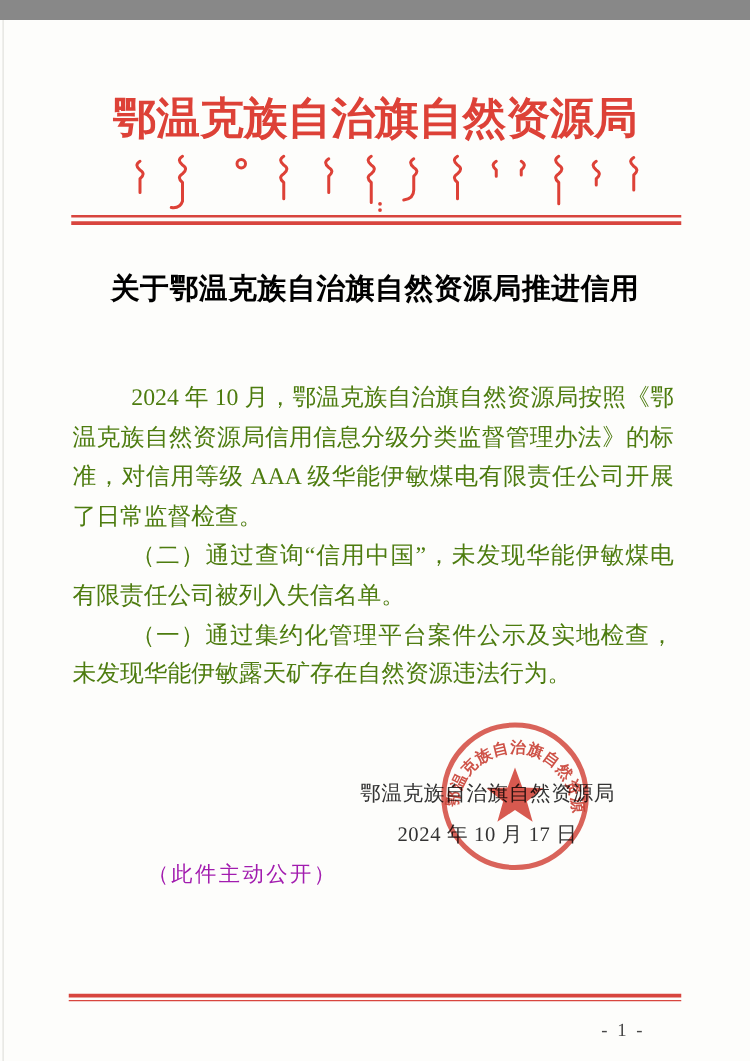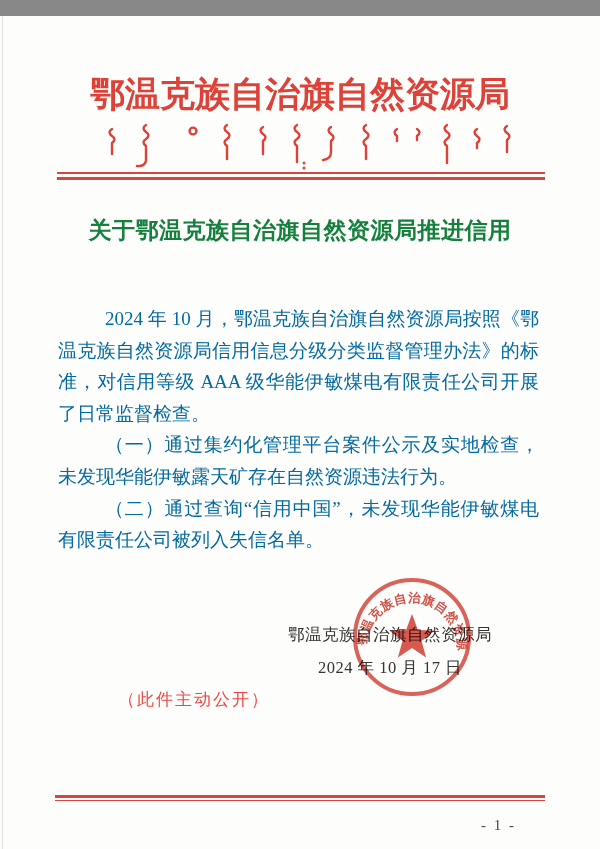--- a/index.html
+++ b/index.html
@@ -28,28 +28,28 @@
     position:absolute; left:57px; width:488px; top:156px;
     height:3px;
     border-top:2px solid #d8453e;
     border-bottom:3px solid #d8453e;
   }
 
   
   .doc-title {
     position:absolute; top:198px; left:0; right:0;
     text-align:center;
-    font-size:23px; font-weight:bold; color:#15803d;
+    font-size:23px; font-weight:bold; color:#000000;
     line-height:34px; letter-spacing:0.5px;
   }
 
   
   .body-text {
     position:absolute; top:287px; left:58px; width:481px;
-    font-size:19px; line-height:31.6px; color:#0369a1;
+    font-size:19px; line-height:31.6px; color:#4d7c0f;
     text-align:justify;
   }
   .body-text p { margin:0; text-indent:47px; }
 
   
   .signature {
     position:absolute; top:602px; right:108px;
     text-align:center; color:#333;
     font-size:16.5px; line-height:33px; letter-spacing:0.5px;
     white-space:nowrap;
@@ -57,21 +57,21 @@
 
   
   .seal {
     position:absolute; left:346px; top:556px;
     width:132px; height:132px;
     mix-blend-mode:multiply; opacity:0.93;
   }
 
   .disclosure-note {
     position:absolute; top:672px; left:118px;
-    font-size:17px; color:#ef4444; letter-spacing:2px;
+    font-size:17px; color:#a21caf; letter-spacing:2px;
     white-space:nowrap;
   }
 
   .footer-divider {
     position:absolute; left:55px; width:490px; top:779px;
     height:2px;
     border-top:3px solid #d8453e;
     border-bottom:1px solid #d8453e;
   }
   .page-number {
@@ -112,22 +112,22 @@
   </svg>
 
   <div class="header-divider"></div>
 
   <div class="doc-title">
     <div>关于鄂温克族自治旗自然资源局推进信用</div>
   </div>
 
   <div class="body-text">
     <p>2024 年 10 月，鄂温克族自治旗自然资源局按照《鄂温克族自然资源局信用信息分级分类监督管理办法》的标准，对信用等级 AAA 级华能伊敏煤电有限责任公司开展了日常监督检查。</p>
+    <p>（二）通过查询“信用中国”，未发现华能伊敏煤电有限责任公司被列入失信名单。</p>
     <p>（一）通过集约化管理平台案件公示及实地检查，未发现华能伊敏露天矿存在自然资源违法行为。</p>
-    <p>（二）通过查询“信用中国”，未发现华能伊敏煤电有限责任公司被列入失信名单。</p>
   </div>
 
   <div class="signature">
     <div>鄂温克族自治旗自然资源局</div>
     <div>2024 年 10 月 17 日</div>
   </div>
 
   <svg class="seal" viewBox="0 0 132 132" aria-hidden="true">
     <circle cx="66" cy="65" r="57" fill="none" stroke="#d1392e" stroke-opacity="0.85" stroke-width="4"></circle>
     <polygon points="66,42 71.9,57.9 88.8,58.6 75.5,69.1 80.1,85.4 66,76 51.9,85.4 56.5,69.1 43.2,58.6 60.1,57.9" fill="#d1392e" fill-opacity="0.9"></polygon>

